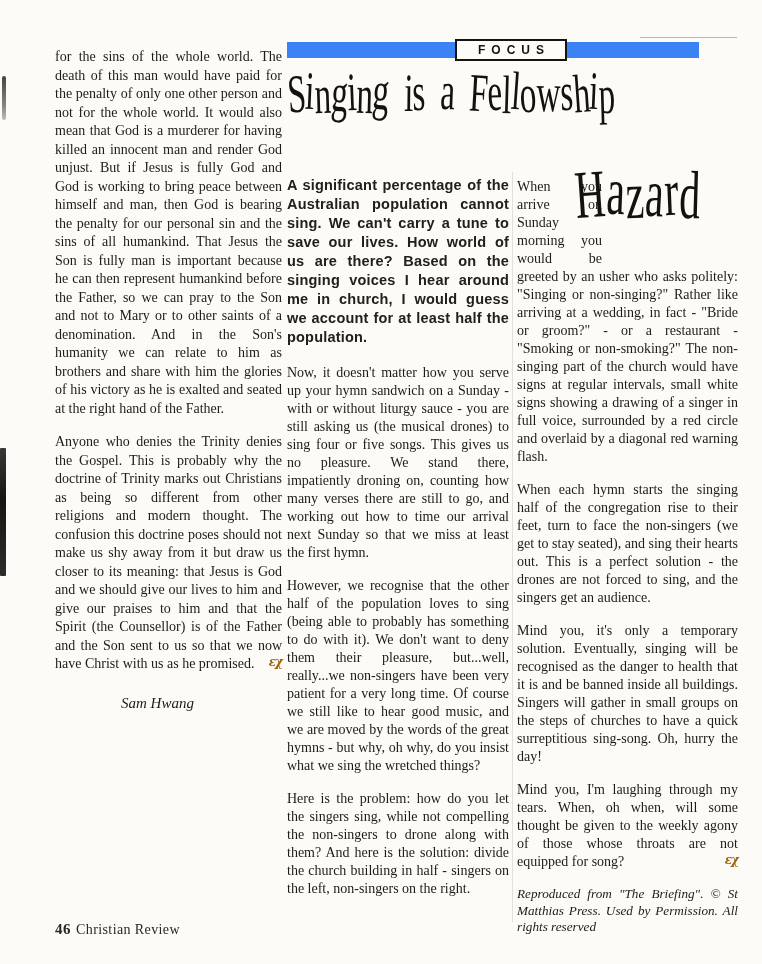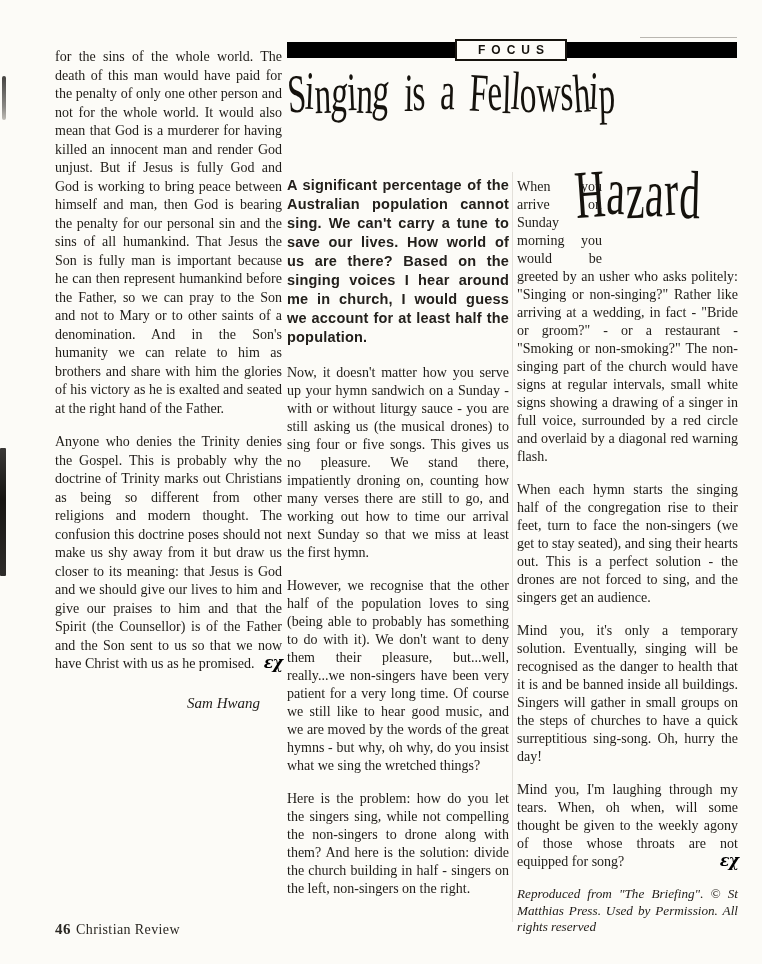--- a/index.html
+++ b/index.html
@@ -12,21 +12,21 @@
   .edge-mark-1 { position:absolute; left:2px; top:76px; width:4px; height:44px;
     background:linear-gradient(#4a4a4a,#8a8а88 70%,#bdbab5); background:linear-gradient(#454341,#8a8884 70%,#c0bdb7);
     border-radius:2px; }
   .edge-mark-2 { position:absolute; left:0px; top:448px; width:6px; height:128px;
     background:linear-gradient(#3a3836,#17151 40%,#2e2c2a); background:linear-gradient(#3a3836,#171512 40%,#2e2c2a);
     border-radius:1px; }
   .top-hairline { position:absolute; left:640px; top:37px; width:97px; height:1px; background:#b9b6b0; }
   .gutter-line { position:absolute; left:512px; top:172px; width:1px; height:750px; background:#e3e0da; }
 
   
-  .focus-bar { position:absolute; left:287px; top:42px; width:450px; height:16px; background:#000000; }
+  .focus-bar { position:absolute; left:287px; top:42px; width:412px; height:16px; background:#3b82f6; }
   .focus-box {
     position:absolute; left:168px; top:-3px; width:112px; height:22px; box-sizing:border-box;
     background:#fdfcf8; border:2px solid #17140f;
     display:flex; align-items:center; justify-content:center;
     font-family:"Liberation Sans", sans-serif; font-weight:bold; font-size:12px;
     letter-spacing:6px; text-indent:6px; color:#17140f;
   }
 
   
   .handlettered { position:absolute; white-space:nowrap; color:#15120d; font-family:cursive; }
@@ -42,23 +42,23 @@
   .col-right { left:517px; top:178px; width:221px; font-size:14px;  line-height:18px; }
 
   .intro {
     font-family:"Liberation Sans", sans-serif; font-weight:bold;
     font-size:14.5px; line-height:19px; letter-spacing:0.2px; color:#23201c;
     margin-bottom:17px !important;
   }
   .hazard-spacer { float:right; width:136px; height:88px; }
   .endmark {
     float:right; font-family:"DejaVu Serif", serif; font-style:italic; font-weight:bold;
-    font-size:16px; line-height:15px; letter-spacing:-1px; color:#000000;
+    font-size:12px; line-height:15px; letter-spacing:-1px; color:#a16207;
   }
-  .byline { text-align:right; padding-right:22px; font-style:italic; font-size:15px; margin-top:20px !important; }
+  .byline { text-align:center; padding-right:22px; font-style:italic; font-size:15px; margin-top:20px !important; }
   .credit { font-style:italic; font-size:13.2px; line-height:16.5px; margin-top:1px !important; text-align:justify; }
 
   .footer { position:absolute; left:55px; top:920px; font-family:cursive; color:#2a2722; }
   .footer-num { font-size:15px; font-weight:bold; letter-spacing:0.5px; }
   .footer-pub { font-size:14px; margin-left:5px; letter-spacing:0.4px; }
 </style>
 </head>
 <body>
 
 <div class="page">

